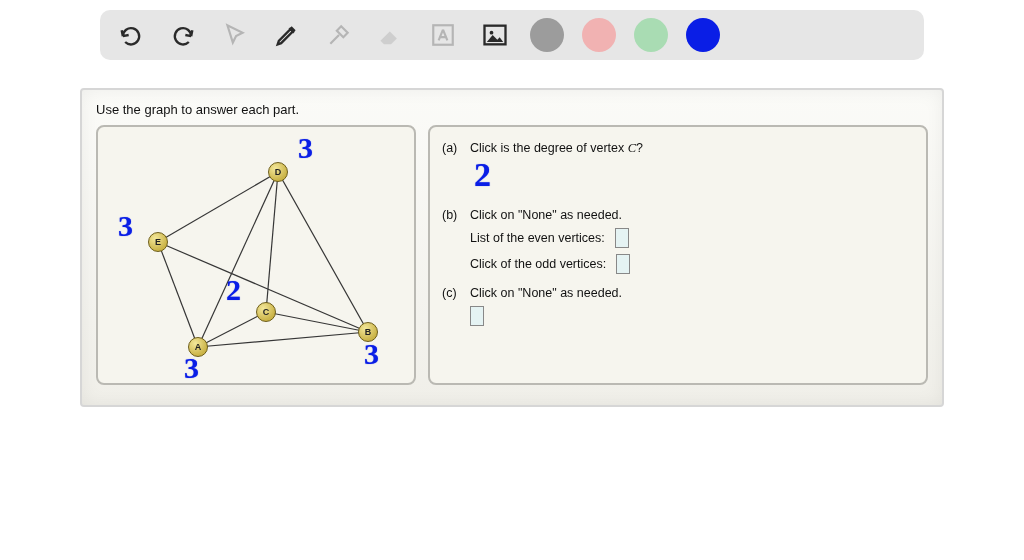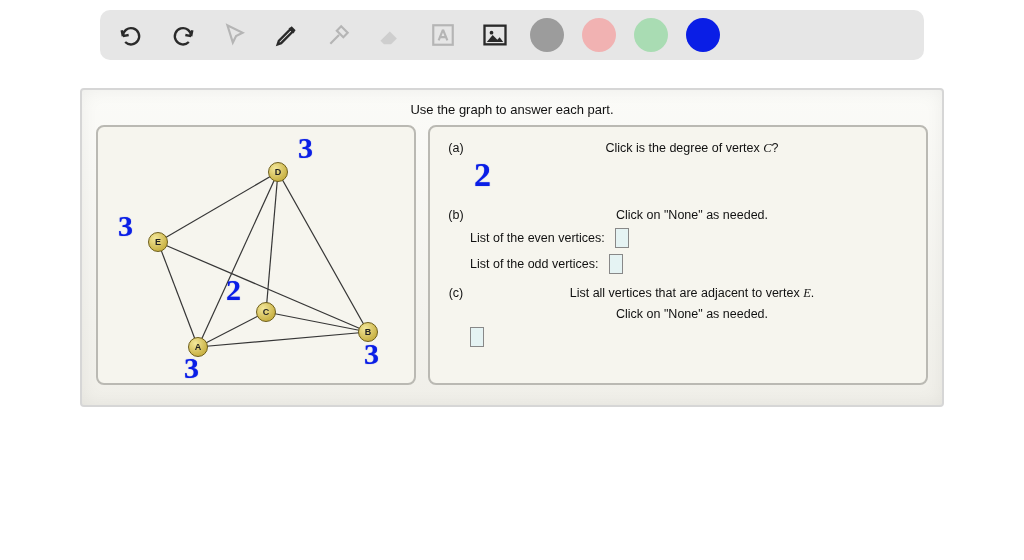--- a/index.html
+++ b/index.html
@@ -34,21 +34,20 @@
       height: 34px;
       border-radius: 50%;
     }
     .content-shell {
       margin: 28px 80px 0 80px;
       border: 2px solid #d6d6d6;
       border-radius: 4px;
       background: linear-gradient(#fbfbf8,#f0efe9);
       padding: 12px 14px 20px 14px;
       box-shadow: inset 0 0 18px rgba(0,0,0,0.06);
-      text-align: center;
     }
     .instruction {
       font-size: 13px;
       margin-bottom: 8px;
       color: #111;
     }
     .panels {
       display: flex;
       gap: 12px;
       align-items: stretch;
@@ -205,32 +204,29 @@
 
       <div class="qrow">
         <div class="qlabel">(b)</div>
         <div class="qbody">
           <p>Click on "None" as needed.</p>
           <div class="inline-row">
             <span>List of the even vertices:</span>
             <span class="answer-box"></span>
           </div>
           <div class="inline-row">
-            <span>List of the odd vertices:</span>
+            <span>Click of the odd vertices:</span>
             <span class="answer-box"></span>
           </div>
         </div>
       </div>
 
       <div class="qrow">
         <div class="qlabel">(c)</div>
         <div class="qbody">
-          <p>
-            <span>List all vertices that are adjacent to vertex </span><span class="italic-var">E</span><span>.</span>
-          </p>
           <p>Click on "None" as needed.</p>
           <div class="inline-row">
             <span class="answer-box"></span>
           </div>
         </div>
       </div>
     </div>
   </div>
 </div>
 

